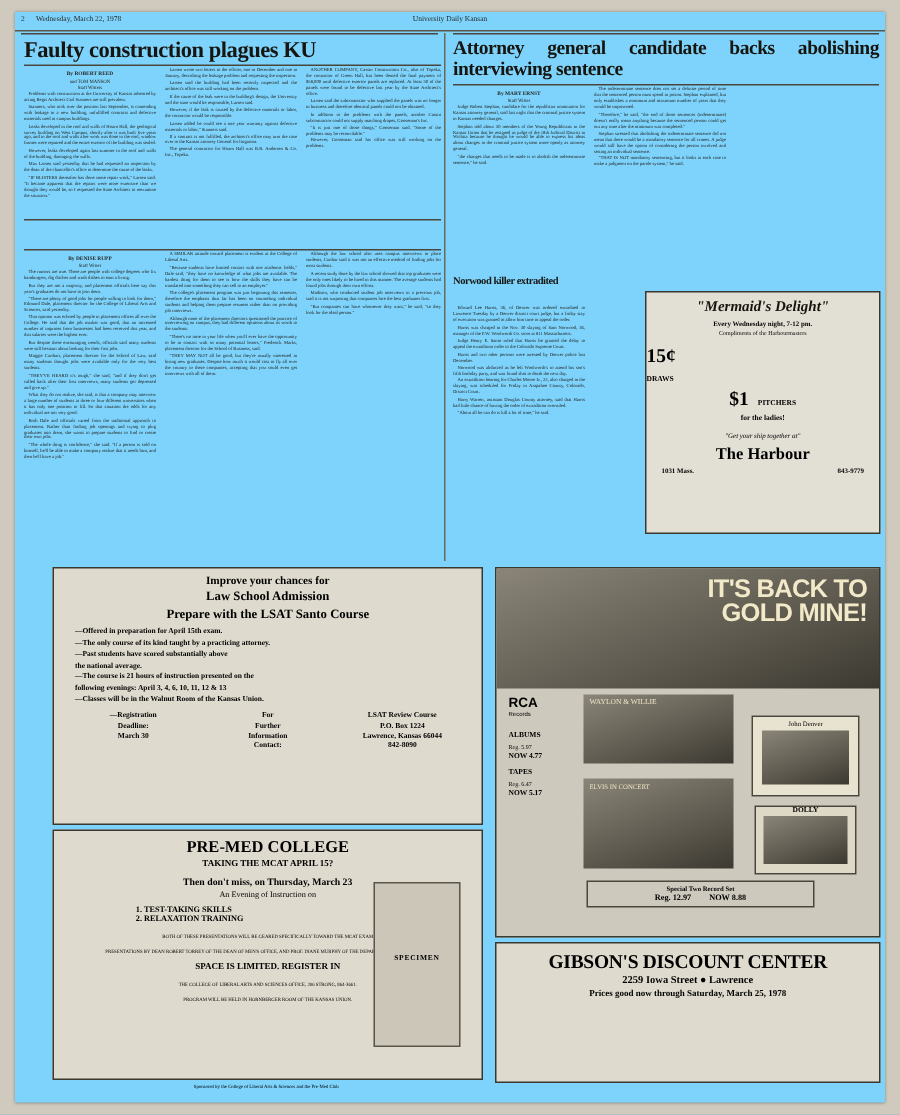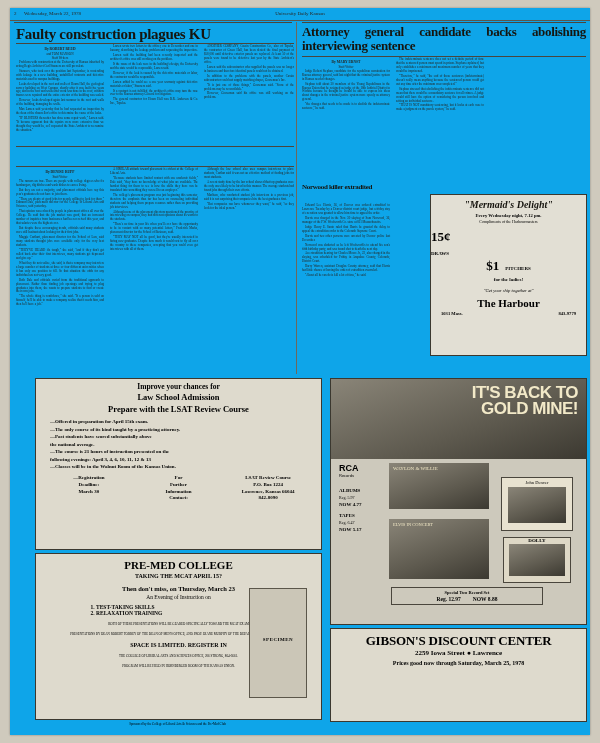--- a/index.html
+++ b/index.html
@@ -1,18 +1,18 @@
 <!DOCTYPE html>
 <html><head>
 <meta charset="utf-8">
 <style>
   html,body{margin:0;padding:0;background:#b9b5ab;}
   body{width:600px;height:743px;font-family:"Liberation Serif", serif;}
   .page{position:relative;width:600px;height:743px;background:#cfcabd;overflow:hidden;}
-  .sheet{position:absolute;left:10px;top:8px;width:580px;height:727px;background:#0ea5e9;box-shadow:0 0 2px rgba(0,0,0,.35);}
+  .sheet{position:absolute;left:10px;top:8px;width:580px;height:727px;background:#7dd3fc;box-shadow:0 0 2px rgba(0,0,0,.35);}
   .masthead{position:absolute;left:0;top:0;width:100%;height:12px;border-bottom:1px solid #5a564c;font-size:5px;color:#2a2824;}
   .mh-left{position:absolute;left:4px;top:3px;}
   .mh-center{position:absolute;left:50%;top:3px;transform:translateX(-50%);}
   .col{position:absolute;font-size:3.1px;line-height:1.28;text-align:justify;color:#26241f;}
   .hl{font-family:"Liberation Serif", serif;font-weight:bold;color:#16150f;letter-spacing:-.3px;}
   .rule{position:absolute;background:#4a463d;}
   .byline{font-size:3.6px;font-weight:bold;text-align:center;margin:2px 0 1px;}
   .byline small{display:block;font-weight:normal;font-size:3.2px;}
   .txt p{margin:0 0 1px;text-indent:3px;}
   .adbox{position:absolute;background:#ddd9cd;border:1px solid #3b382f;overflow:hidden;}
@@ -200,21 +200,21 @@
     <div class="harb">The Harbour</div>
     <div class="addr">
       <span>1031 Mass.</span>
       <span>843-9779</span>
     </div>
   </div>
 
   <div class="adbox" id="lsat">
     <div class="h2">Improve your chances for</div>
     <div class="h3">Law School Admission</div>
-    <div class="h4">Prepare with the LSAT Review Course</div>
+    <div class="h4">Prepare with the LSAT Santo Course</div>
     <ul>
       <li>—Offered in preparation for April 15th exam.</li>
       <li>—The only course of its kind taught by a practicing attorney.</li>
       <li>—Past students have scored substantially above</li>
       <li>    the national average.</li>
       <li>—The course is 21 hours of instruction presented on the</li>
       <li>    following evenings: April 3, 4, 6, 10, 11, 12 &amp; 13</li>
       <li>—Classes will be in the Walnut Room of the Kansas Union.</li>
     </ul>
     <div class="cols">

